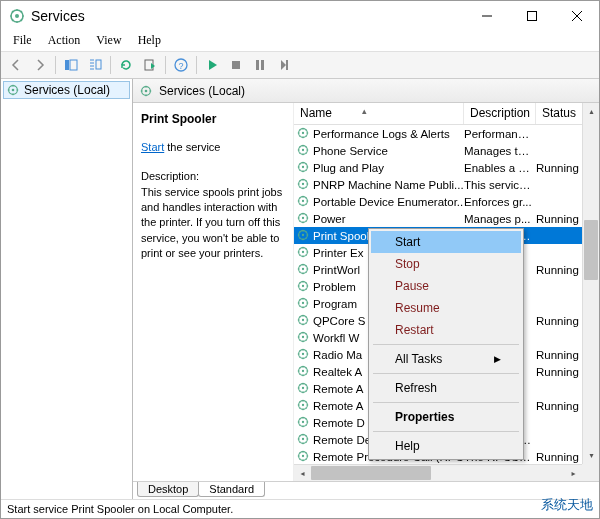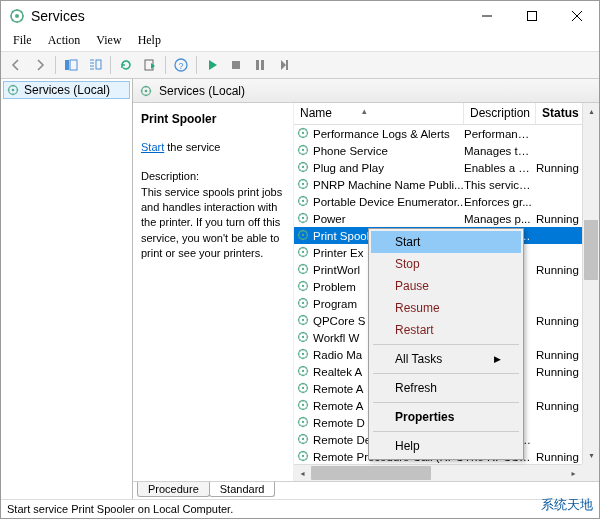--- a/index.html
+++ b/index.html
@@ -32,21 +32,21 @@
   .detail-pane { width: 160px; padding: 8px 6px 4px 8px; font-size: 11px; line-height: 1.4; }
   .detail-title { font-weight: bold; font-size: 12px; margin-bottom: 12px; }
   .detail-link { color: #0066cc; text-decoration: underline; }
   .detail-section { margin-top: 14px; }
   
   .list-pane { flex: 1; display: flex; flex-direction: column; border-left: 1px solid #eee; position: relative; }
   .list-header { height: 22px; display: flex; background: #fff; border-bottom: 1px solid #e0e0e0; }
   .col-h { padding: 3px 6px; font-size: 12px; border-right: 1px solid #e8e8e8; display: flex; align-items: flex-start; }
   .col-name { width: 170px; }
   .col-desc { width: 72px; }
-  .col-status { width: 50px; font-weight: bold; }
+  .col-status { width: 50px; }
   .sort-arrow { margin-left: 30px; font-size: 9px; color: #666; }
   
   .list-body { flex: 1; overflow: hidden; position: relative; }
   .list-row { height: 17px; display: flex; align-items: center; font-size: 11.5px; white-space: nowrap; }
   .list-row .cell-name { width: 170px; display: flex; align-items: center; gap: 3px; padding-left: 2px; overflow: hidden; }
   .list-row .cell-desc { width: 72px; overflow: hidden; text-overflow: ellipsis; padding-right: 4px; }
   .list-row .cell-status { width: 50px; overflow: hidden; }
   .list-row.selected { background: #0078d7; color: #fff; }
   .row-icon { width: 14px; height: 14px; flex-shrink: 0; }
   
@@ -476,21 +476,21 @@
           <div class="sb-track">
               <div class="sb-thumb-h"></div>
             </div>
           <div class="sb-btn">▸</div>
         </div>
         <div class="sb-corner"></div>
       </div>
     </div>
 
     <div class="tabs">
-      <div class="tab inactive">Procedure</div>
+      <div class="tab inactive">Desktop</div>
       <div class="tab">Standard</div>
     </div>
   </div>
 </div>
 
 <div class="context-menu">
   <div class="ctx-item highlight">Start</div>
   <div class="ctx-item disabled">Stop</div>
   <div class="ctx-item disabled">Pause</div>
   <div class="ctx-item disabled">Resume</div>

